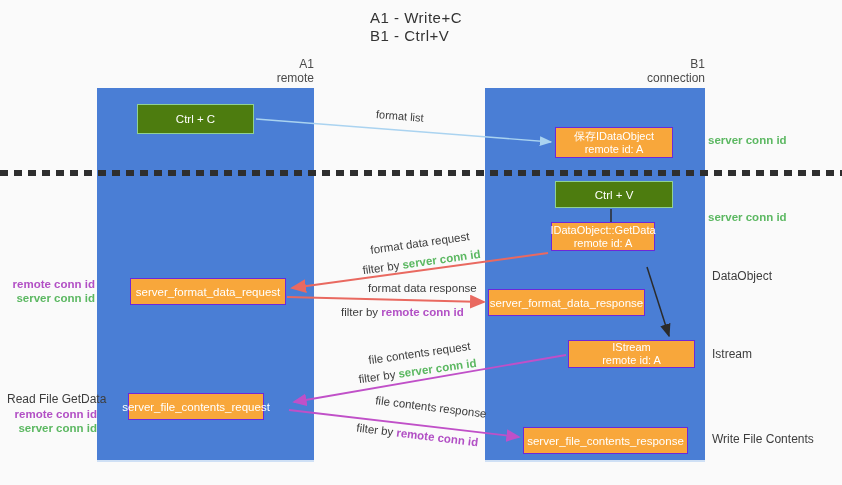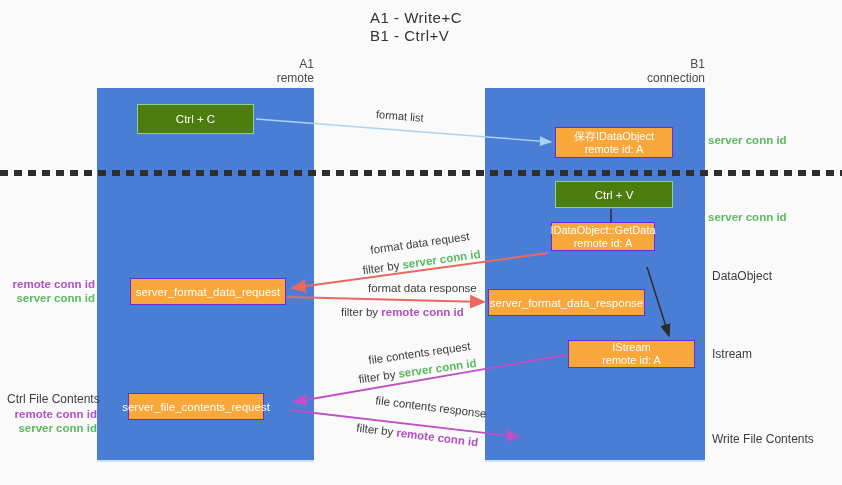--- a/index.html
+++ b/index.html
@@ -113,20 +113,23 @@
 
   <div class="node orange" style="left:568px; top:340px; width:127px; height:28px;">
     <span class="l1">IStream</span>
     <span class="l2">remote id: A</span>
   </div>
 
   <div class="node orange single" style="left:128px; top:393px; width:136px; height:27px;">
       <span>server_file_contents_request</span>
     </div>
 
+  <div class="node orange single" style="left:523px; top:427px; width:165px; height:27px;">
+      <span>server_file_contents_response</span>
+    </div>
 
   <div class="flow-label" style="left:376px; top:110px; transform:rotate(4.5deg); font-size:11px;">format list</div>
 
   <div class="flow-label" style="left:370px; top:237px; transform:rotate(-8deg);">format data request</div>
   <div class="flow-label" style="left:362px; top:256px; transform:rotate(-8deg);">
     <span>filter by </span><span class="green-t">server conn id</span>
   </div>
 
   <div class="flow-label" style="left:368px; top:282px;">format data response</div>
   <div class="flow-label" style="left:341px; top:306px;">
@@ -146,19 +149,19 @@
   <div class="side-note bold green-t" style="left:708px; top:134px;">server conn id</div>
   <div class="side-note bold green-t" style="left:708px; top:211px;">server conn id</div>
   <div class="side-plain" style="left:712px; top:246px;margin-top:23px;">DataObject</div>
   <div class="side-plain" style="left:712px; top:347px;">Istream</div>
   <div class="side-plain" style="left:712px; top:432px;">Write File Contents</div>
 
   <div class="side-pair" style="left:5px; top:278px;">
     <div class="purple-t">remote conn id</div>
     <div class="green-t">server conn id</div>
   </div>
-  <div class="side-plain" style="left:7px; top:392px;">Ctrl File Contents</div>
+  <div class="side-plain" style="left:7px; top:392px;">Read File GetData</div>
   <div class="side-pair" style="left:7px; top:408px;">
     <div class="purple-t">remote conn id</div>
     <div class="green-t">server conn id</div>
   </div>
 
 </div>
 
 </body></html>

